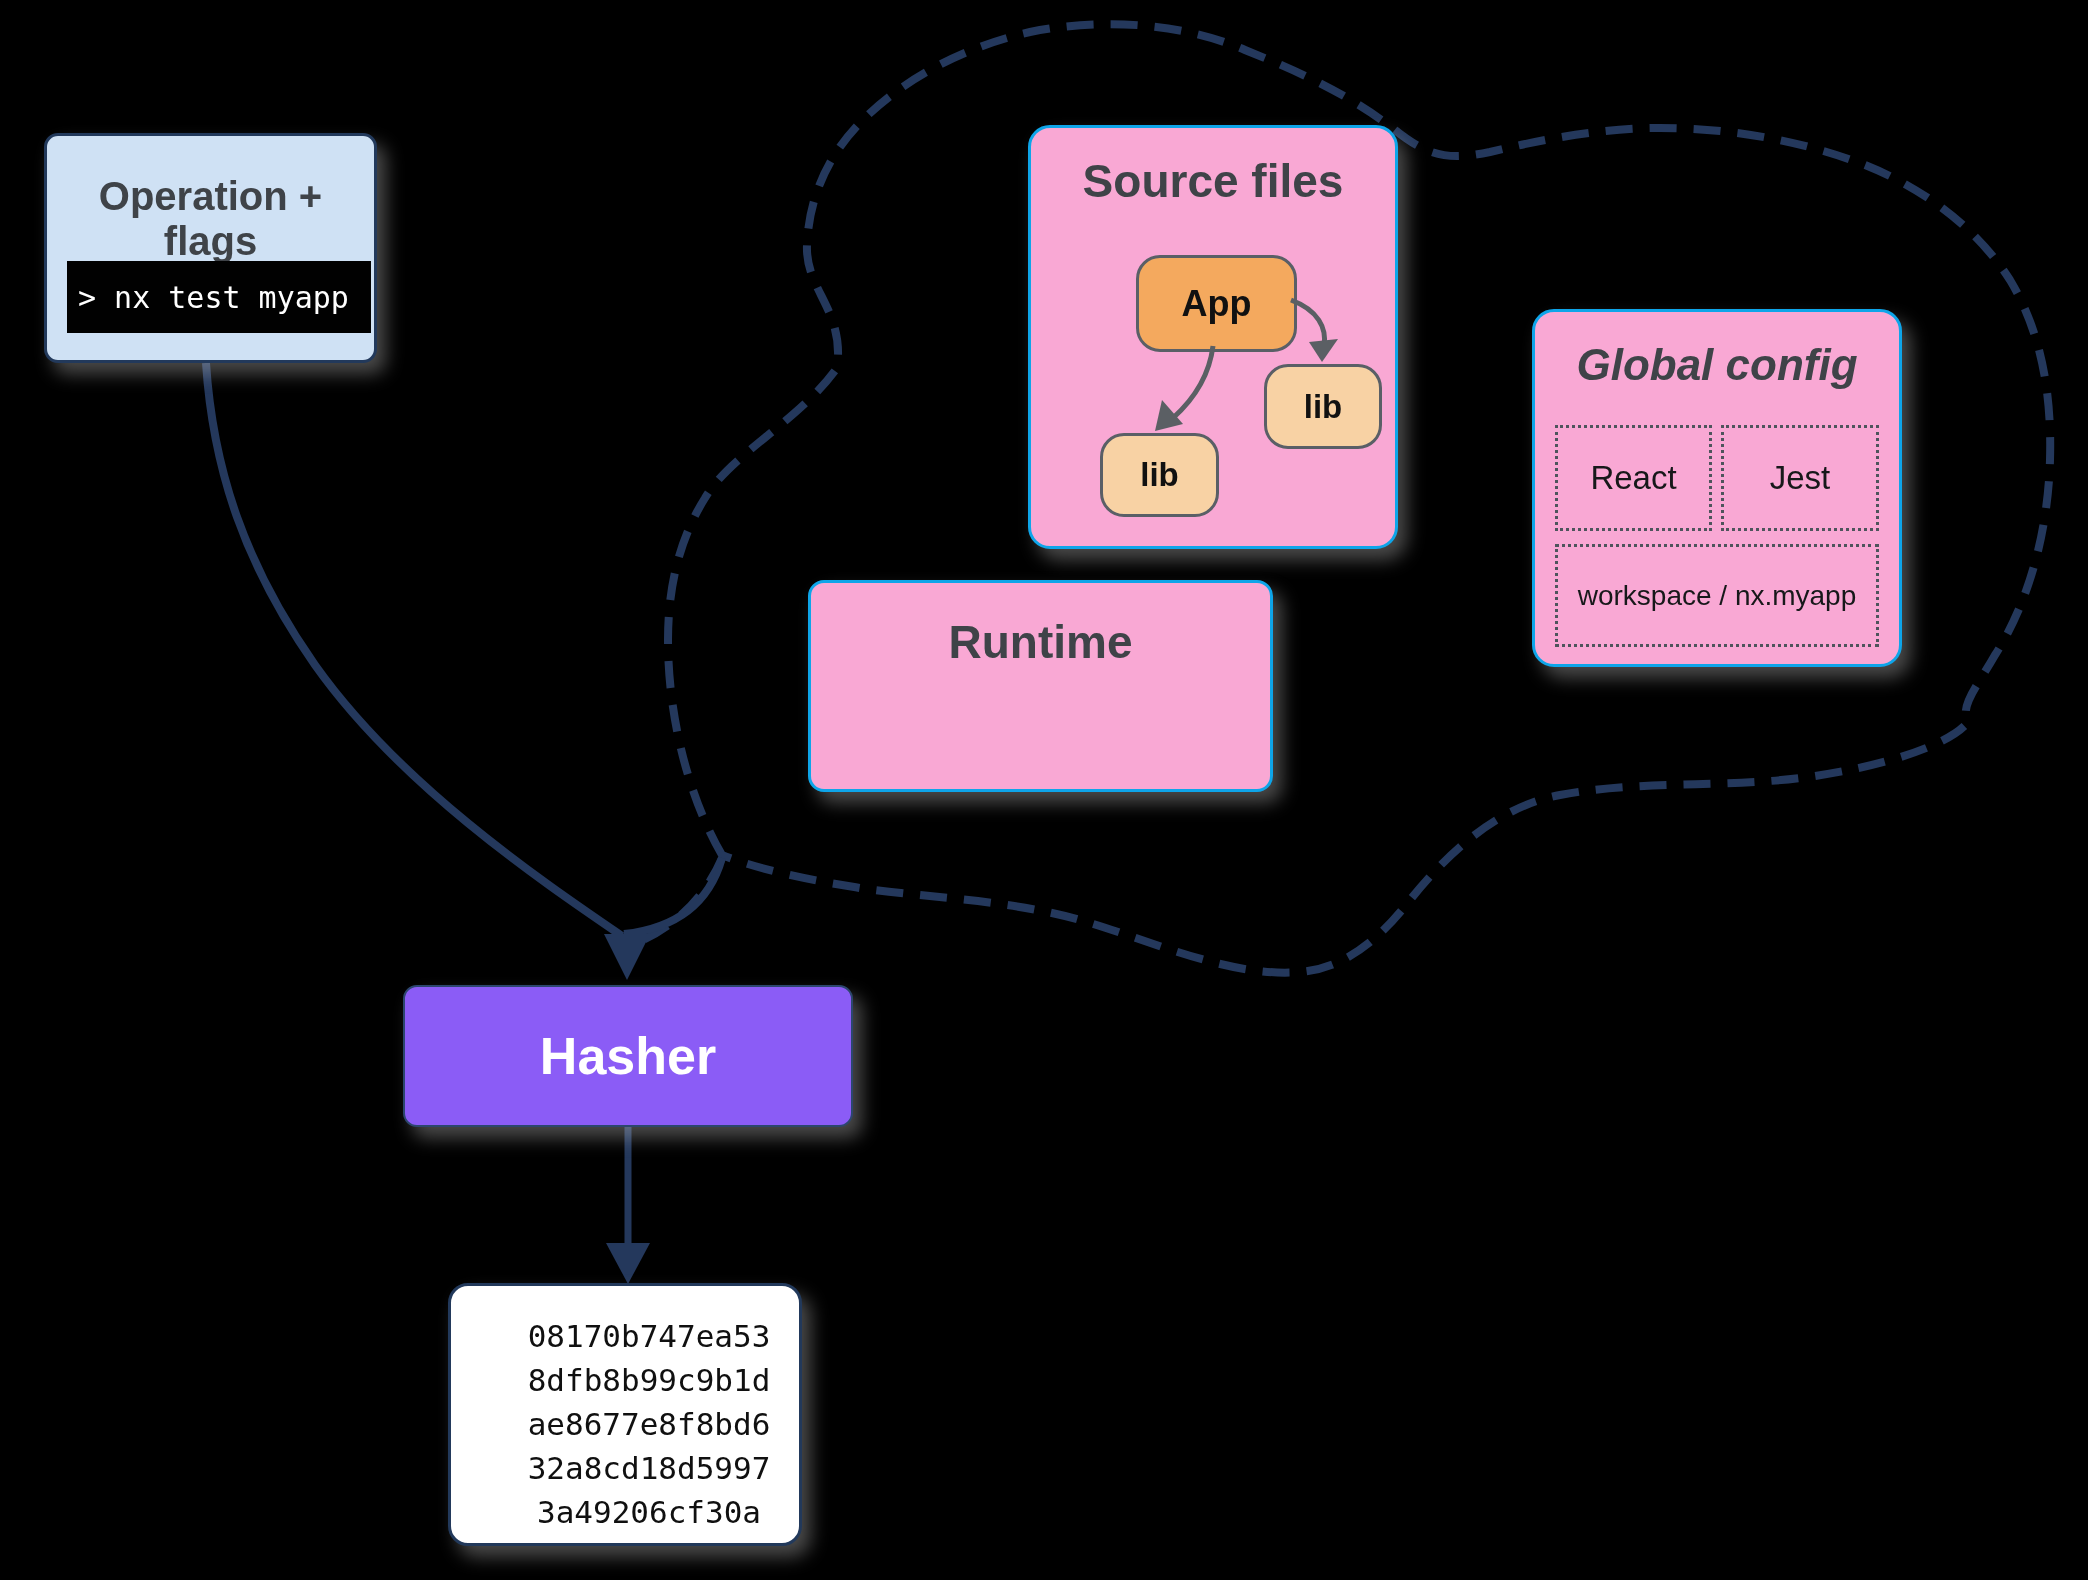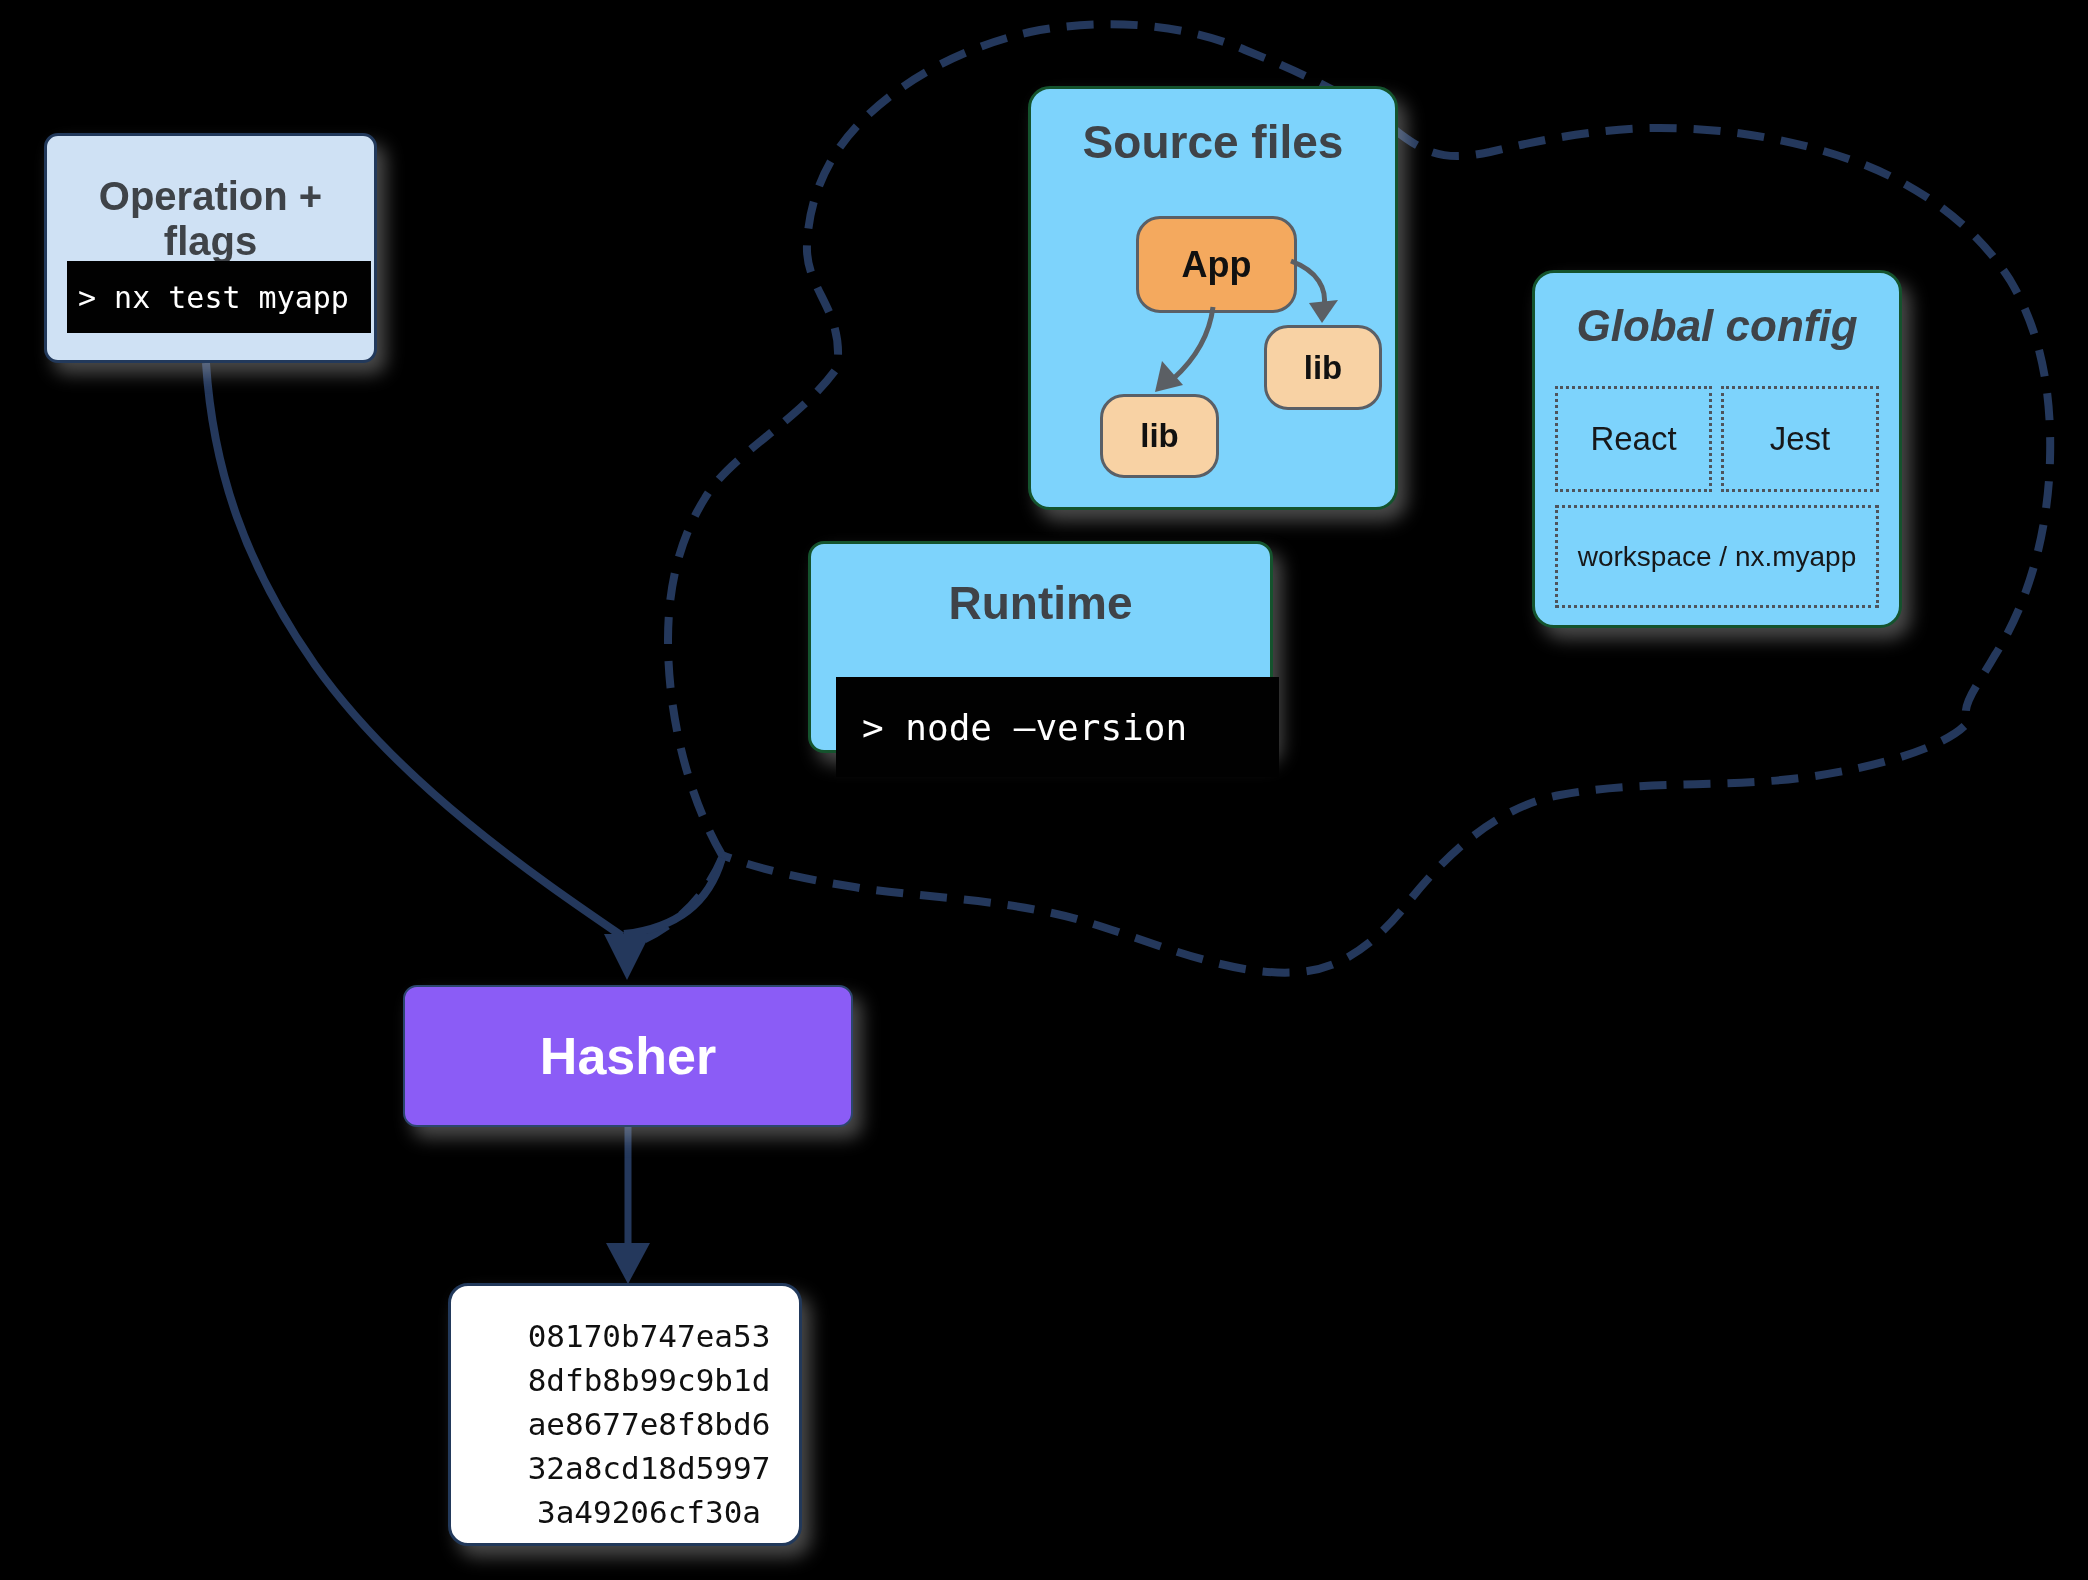--- a/index.html
+++ b/index.html
@@ -11,21 +11,21 @@
 
   
   .op-box{left:44px;top:133px;width:333px;height:230px;background:#cfe1f4;
           border:3px solid #22395b;border-radius:14px;}
   .op-title{margin-top:38px;text-align:center;font-size:40px;font-weight:700;color:#3f4348;}
   .terminal{position:absolute;background:#010101;color:#fff;
             font-family:"DejaVu Sans Mono",monospace;display:flex;align-items:center;}
   .op-term{left:20px;top:125px;width:293px;height:72px;font-size:30px;padding-left:11px;}
 
   
-  .peach{background:#7dd3fc;border:3px solid #14532d;}
+  .peach{background:#f9a8d4;border:3px solid #0ea5e9;margin-top:39px;}
   .src-box{left:1028px;top:86px;width:370px;height:424px;border-radius:22px;}
   .src-title{margin-top:26px;text-align:center;font-size:46px;font-weight:700;color:#3f4348;}
   .node{position:absolute;border:3px solid #5a5f66;border-radius:24px;display:flex;
         align-items:center;justify-content:center;font-weight:700;color:#111;}
   .node-app{left:105px;top:127px;width:155px;height:91px;background:#f4a95e;font-size:36px;}
   .node-lib-r{left:233px;top:236px;width:112px;height:79px;background:#f8d2a4;font-size:33px;}
   .node-lib-l{left:69px;top:305px;width:113px;height:78px;background:#f8d2a4;font-size:33px;}
 
   .rt-box{left:808px;top:541px;width:465px;height:212px;border-radius:16px;}
   .rt-title{margin-top:32px;text-align:center;font-size:46px;font-weight:700;color:#3f4348;}
@@ -111,23 +111,20 @@
     <div class="node node-lib-r">
       <span>lib</span>
     </div>
     <div class="node node-lib-l">
       <span>lib</span>
     </div>
   </div>
 
   <div class="box peach rt-box shadow">
     <div class="rt-title">Runtime</div>
-    <div class="terminal rt-term">
-      <span>&gt; node –version</span>
-    </div>
   </div>
 
   <div class="box peach gc-box shadow">
     <div class="gc-title">Global config</div>
     <div class="dotted gc-react">
       <span>React</span>
     </div>
     <div class="dotted gc-jest">
       <span>Jest</span>
     </div>

